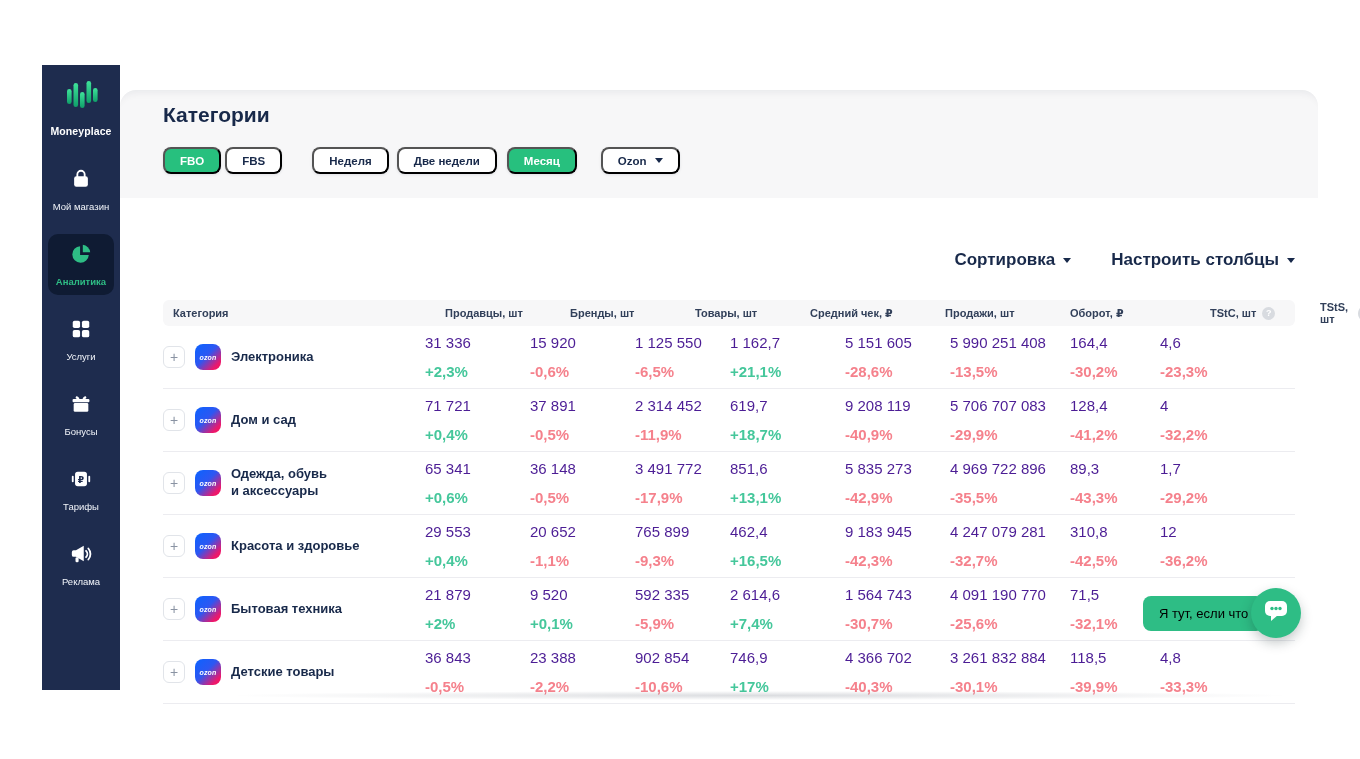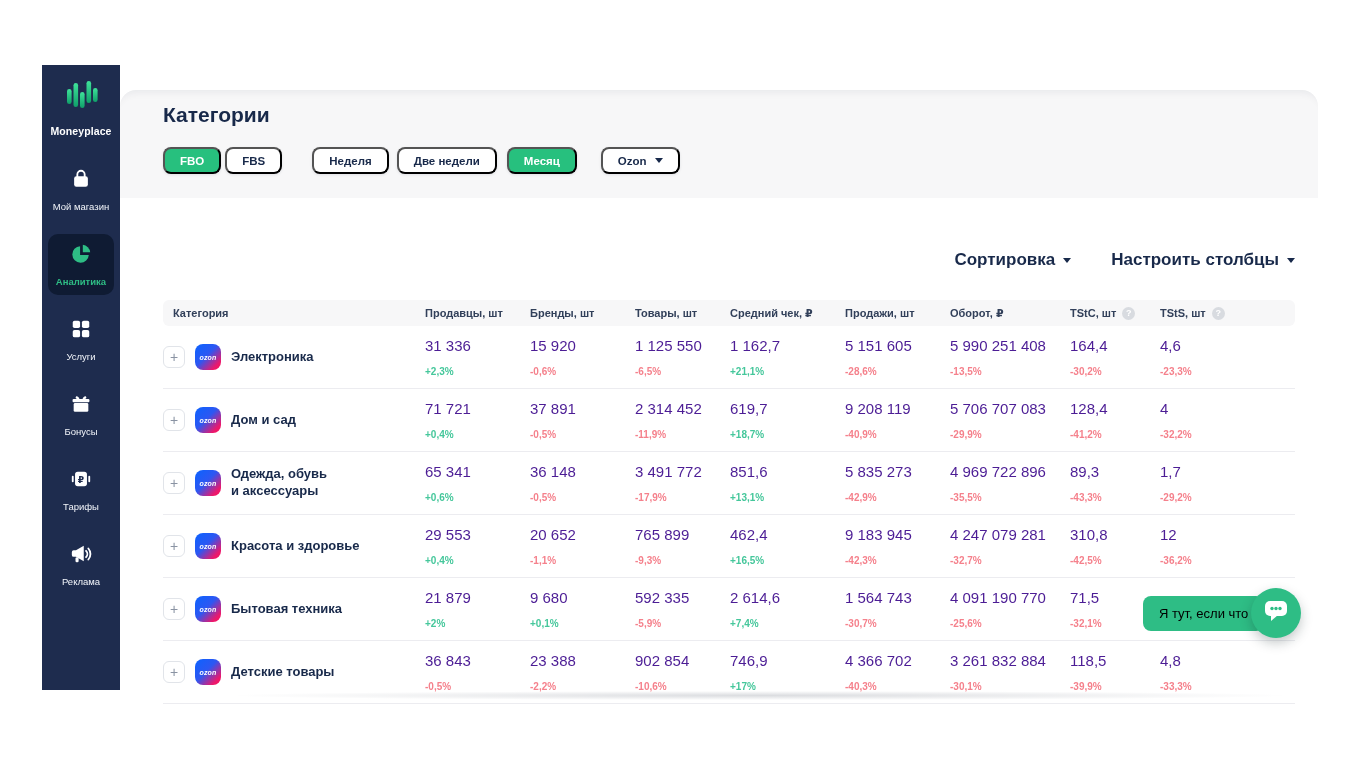--- a/index.html
+++ b/index.html
@@ -34,38 +34,38 @@
 
   
   .controls { position:absolute; left:120px; top:250px; width:1175px; display:flex;
     justify-content:flex-end; gap:40px; }
   .control { display:flex; align-items:center; font-size:17px; font-weight:bold; color:#18294a; cursor:pointer; }
 
   
   .table { position:absolute; left:163px; top:300px; width:1132px; }
   .grid-cols { display:grid; grid-template-columns:262px 105px 105px 95px 115px 105px 120px 90px 1fr; }
   .thead { background:#f7f7f8; border-radius:6px; height:26px; align-items:center;
-    font-size:11px; font-weight:bold; color:#32405a; }
+    font-size:11px; font-weight:bold; color:#32405a;gap:20px; }
   .th { padding-right:6px; display:flex; align-items:center; }
   .th:first-child { padding-left:10px; }
   .help-icon { width:13px; height:13px; border-radius:50%; background:#d8dbe0; color:#ffffff;
     font-size:9px; font-weight:bold; display:inline-flex; align-items:center; justify-content:center;
     margin-left:6px; cursor:pointer; }
   .row { min-height:63px; align-items:center; border-bottom:1px solid #ececf0; }
   .cat-cell { display:flex; align-items:center; gap:10px; }
   .plus-btn { width:22px; height:22px; border:1px solid #e1e4e9; border-radius:6px; background:#ffffff;
     color:#8a93a3; font-size:14px; line-height:1; display:flex; align-items:center; justify-content:center;
     cursor:pointer; flex:0 0 auto; }
   .mp-icon { width:26px; height:26px; border-radius:8px; flex:0 0 auto;
     background:linear-gradient(135deg,#0b63ff 0%,#2d57f2 45%,#e9196e 82%,#fb1158 100%);
     color:#ffffff; font-size:7px; font-weight:bold; font-style:italic;
     display:flex; align-items:center; justify-content:center; letter-spacing:0.2px; }
   .cat-name { font-size:13px; font-weight:bold; color:#18294a; white-space:pre-line; line-height:1.3; cursor:pointer; }
   .cell .val { font-size:15px; color:#4c1d95; }
-  .cell .delta { font-size:10px; margin-top:12px; font-weight:bold; }
+  .cell .delta { font-size:15px; margin-top:12px; font-weight:bold; }
   .delta.up { color:#45c79b; }
   .delta.down { color:#f5818c; }
 
   .bottom-shadow { position:absolute; left:238px; top:691px; width:1044px; height:9px;
     background:radial-gradient(ellipse at center, rgba(30,40,60,0.16) 0%, rgba(30,40,60,0) 72%); }
 
   
   .chat-tooltip { position:absolute; left:1143px; top:596px; height:35px; padding:0 16px;
     background:#2ebd85; border-radius:8px; color:#000000; font-size:13px; display:flex;
     align-items:center; cursor:pointer; white-space:nowrap; }
@@ -377,21 +377,21 @@
     <div class="cat-cell">
       <button class="plus-btn">+</button>
       <span class="mp-icon">ozon</span>
       <span class="cat-name">Бытовая техника</span>
     </div>
   <div class="cell">
           <div class="val">21 879</div>
           <div class="delta up">+2%</div>
         </div>
         <div class="cell">
-          <div class="val">9 680</div>
+          <div class="val">9 520</div>
           <div class="delta up">+0,1%</div>
         </div>
         <div class="cell">
           <div class="val">592 335</div>
           <div class="delta down">-5,9%</div>
         </div>
         <div class="cell">
           <div class="val">2 614,6</div>
           <div class="delta up">+7,4%</div>
         </div>

